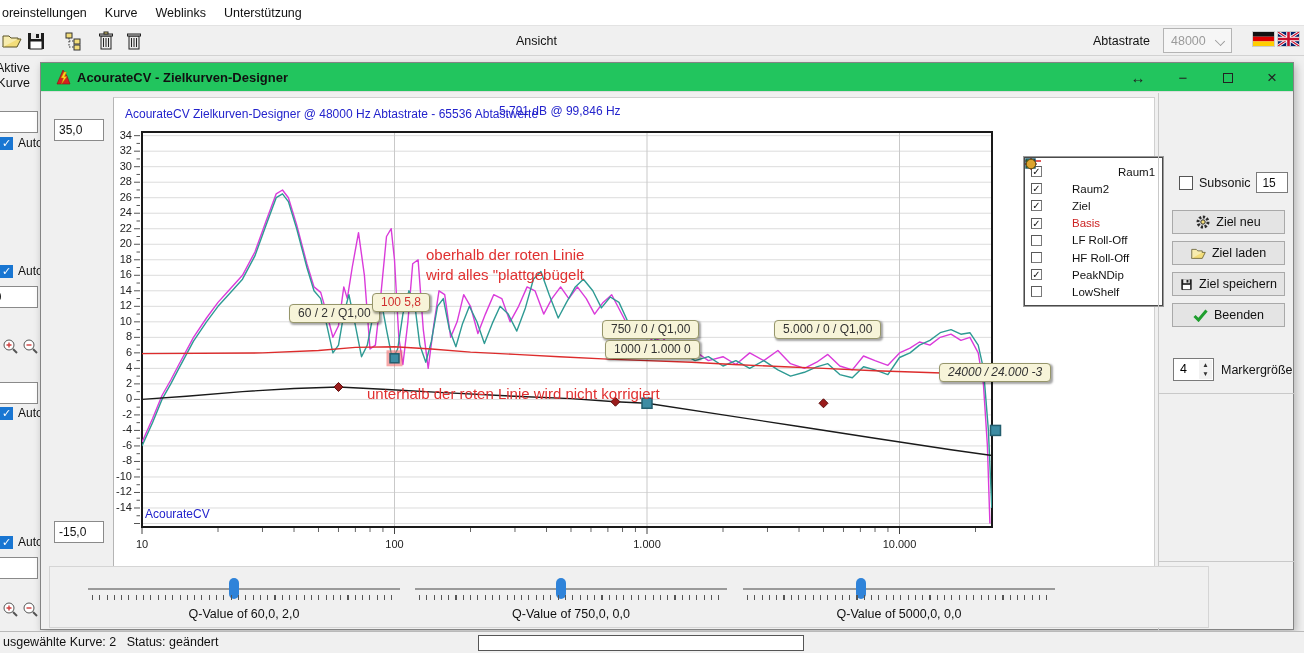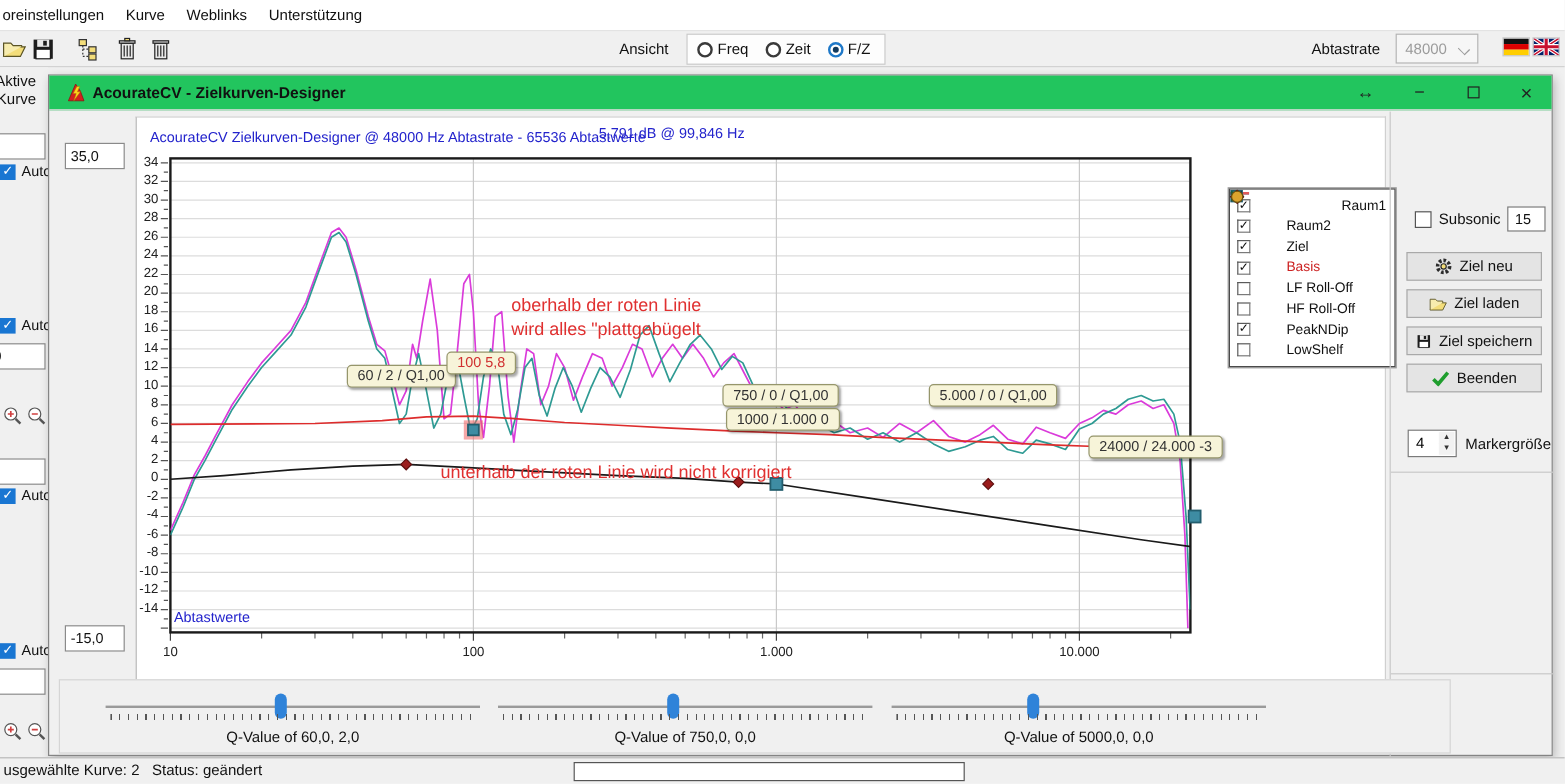--- a/index.html
+++ b/index.html
@@ -119,34 +119,20 @@
       <rect x="3.5" y="3" width="13" height="2" fill="#cfcfcf" stroke="#222"></rect>
       <rect x="8" y="1" width="4" height="2" fill="#f3dd7a" stroke="#222"></rect>
     </svg>
     <svg class="tbicon" style="left:124px" viewBox="0 0 20 20">
       <rect x="5" y="5" width="10" height="13" fill="#e9e9e9" stroke="#222"></rect>
       <path d="M7.5 7 L7.5 16 M10 7 L10 16 M12.5 7 L12.5 16" stroke="#222"></path>
       <rect x="3.5" y="3" width="13" height="2" fill="#cfcfcf" stroke="#222"></rect>
     </svg>
 
     <span class="ansicht-label">Ansicht</span>
-    <div class="radio-group">
-      <span class="radio">
-          <span class="rdot"></span>
-          <span>Freq</span>
-        </span>
-      <span class="radio">
-          <span class="rdot"></span>
-          <span>Zeit</span>
-        </span>
-      <span class="radio">
-          <span class="rdot sel"></span>
-          <span>F/Z</span>
-        </span>
-    </div>
 
     <span class="abtast-label">Abtastrate</span>
     <div class="dropdown">
       <span>48000</span>
       <span class="chev"></span>
     </div>
     <svg class="flag" style="left:1253px" viewBox="0 0 21 14">
       <rect width="21" height="4.7" fill="#111"></rect>
         <rect y="4.7" width="21" height="4.7" fill="#dd0000"></rect>
         <rect y="9.4" width="21" height="4.6" fill="#ffce00"></rect>
@@ -352,31 +338,31 @@
           <path d="M224.48319072187002 284.48879999999997 L228.98319072187002 288.98879999999997 L224.48319072187002 293.48879999999997 L219.98319072187002 288.98879999999997 Z" fill="#9b1c1c" stroke="#5e0e0e"></path>
           <path d="M501.45296900640426 299.22709999999995 L505.95296900640426 303.72709999999995 L501.45296900640426 308.22709999999995 L496.95296900640426 303.72709999999995 Z" fill="#9b1c1c" stroke="#5e0e0e"></path>
           <path d="M709.4899260948447 300.77849999999995 L713.9899260948447 305.27849999999995 L709.4899260948447 309.77849999999995 L704.9899260948447 305.27849999999995 Z" fill="#9b1c1c" stroke="#5e0e0e"></path>
           <rect x="528" y="300.27849999999995" width="10" height="10" fill="#3e8ca3" stroke="#235e6e" stroke-width="1.5"></rect>
           <rect x="876.5033385321806" y="327.428" width="10" height="10" fill="#3e8ca3" stroke="#235e6e" stroke-width="1.5"></rect>
           <rect x="272.5" y="252.28789999999998" width="16" height="16" fill="rgba(238,96,96,0.55)"></rect>
           <rect x="276" y="255.78789999999998" width="9" height="9" fill="#3e8ca3" stroke="#235e6e" stroke-width="1.5"></rect>
         </svg>
       <div class="bluetext" style="left:11px; top:9px">AcourateCV Zielkurven-Designer @ 48000 Hz Abtastrate - 65536 Abtastwerte</div>
       <div class="bluetext" style="left:385px; top:6px">5,791 dB @ 99,846 Hz</div>
-      <div class="bluetext" style="left:31px; top:409px">Abtastwerte</div>
+      <div class="bluetext" style="left:31px; top:409px">AcourateCV</div>
       <div id="overlays">
           <div class="redann" style="left: 312px; top: 147px;">oberhalb der roten Linie
 wird alles "plattgebügelt</div>
           <div class="redann" style="left: 253px; top: 286px; text-align: right;">unterhalb der roten Linie wird nicht korrigiert</div>
           <div class="tip" style="left: 175px; top: 206px;">60 / 2 / Q1,00</div>
           <div class="tip red" style="left: 258px; top: 195px;">100 5,8</div>
           <div class="tip" style="left: 488px; top: 222px;">750 / 0 / Q1,00</div>
           <div class="tip" style="left: 491px; top: 242px;">1000 / 1.000 0</div>
           <div class="tip" style="left: 660px; top: 222px;">5.000 / 0 / Q1,00</div>
-          <div class="tip" style="left: 793px; top: 265px;">24000 / 24.000 -3</div>
+          <div class="tip" style="left: 825px; top: 265px; font-style: italic;">24000 / 24.000 -3</div>
         </div>
       <div class="legend" id="legend" style="left:910px; top:59px">
           <div class="lrow">
             <span class="lchk">✓</span>
             <span class="lsym">
               <svg width="16" height="6">
                 <line x1="0" y1="3" x2="16" y2="3" stroke="#e070de" stroke-width="2"></line>
               </svg>
             </span>
             <span class="llabel" style="color: rgb(17, 17, 17); padding-left: 46px;">Raum1</span>

